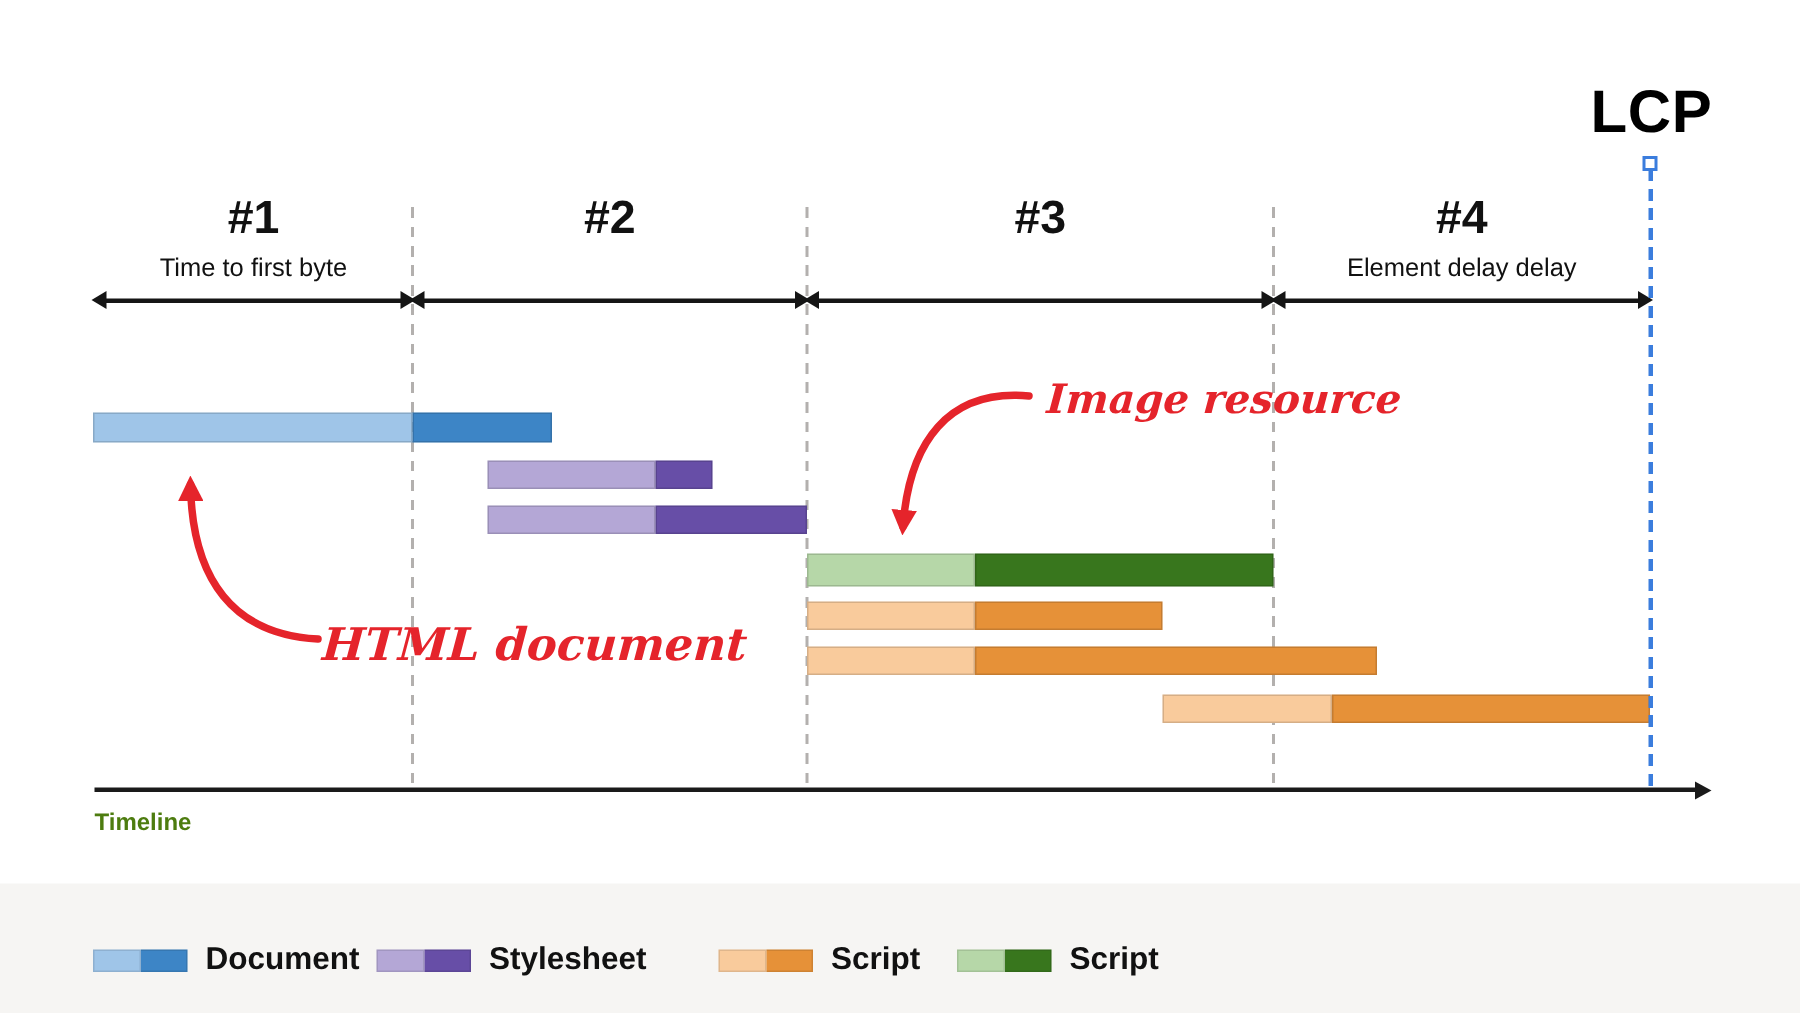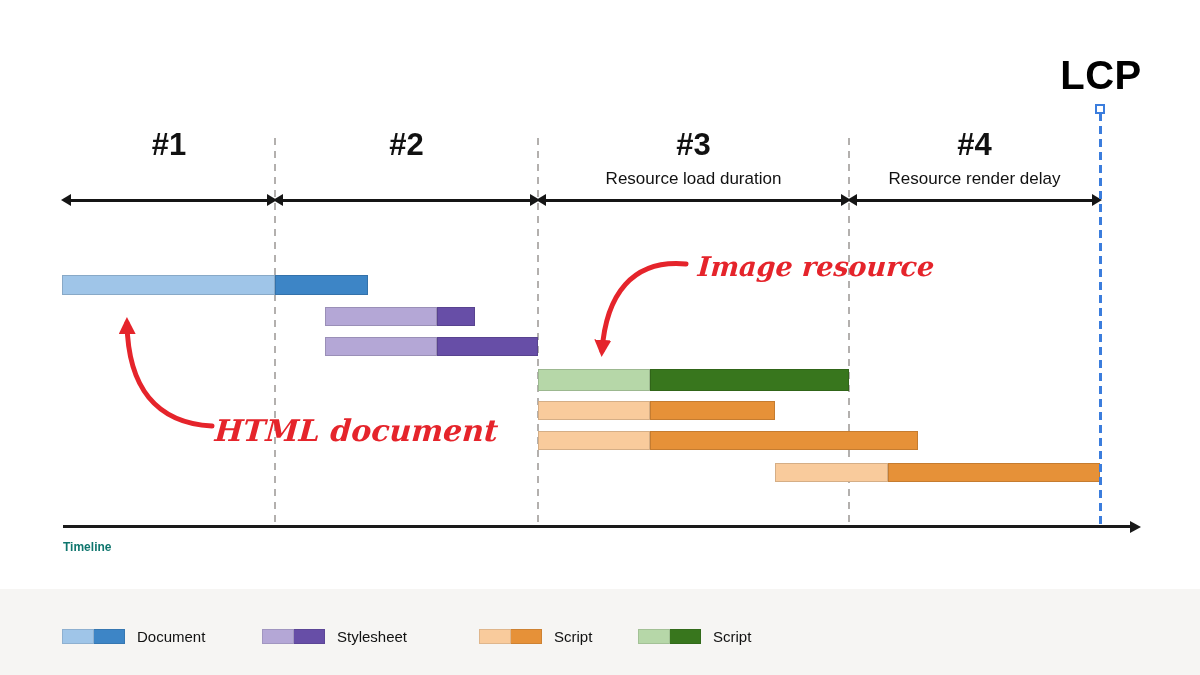--- a/index.html
+++ b/index.html
@@ -21,55 +21,55 @@
   .phase-arrow::before{content:"";position:absolute;left:-9px;top:-5px;width:0;height:0;
         border-top:6.5px solid transparent;border-bottom:6.5px solid transparent;border-right:10px solid #151515;}
   .phase-arrow::after{content:"";position:absolute;right:-9px;top:-5px;width:0;height:0;
         border-top:6.5px solid transparent;border-bottom:6.5px solid transparent;border-left:10px solid #151515;}
   
   .bar-seg{position:absolute;box-sizing:border-box;border:1px solid rgba(0,0,0,0.14);z-index:3;}
   
   .axis-line{position:absolute;height:3px;background:#1a1a1a;z-index:2;}
   .axis-head{position:absolute;width:0;height:0;border-top:6px solid transparent;
         border-bottom:6px solid transparent;border-left:11px solid #1a1a1a;z-index:2;}
-  .timeline-label{position:absolute;font-size:12px;font-weight:700;color:#0f766e;}
+  .timeline-label{position:absolute;font-size:16px;font-weight:700;color:#4d7c0f;}
   
   .hand{position:absolute;color:var(--red);font-family:"DejaVu Serif",serif;
         font-style:italic;font-weight:600;transform:skewX(-4deg);white-space:nowrap;z-index:6;}
   .arrow-overlay{position:absolute;left:0;top:0;z-index:6;pointer-events:none;}
   
   .legend-band{position:absolute;left:0;top:576px;width:1200px;height:99px;background:#f6f5f3;z-index:0;}
   .legend-item{position:absolute;top:615px;display:flex;align-items:center;z-index:2;}
   .swatch{display:flex;width:63px;height:15px;}
   .half{flex:1;border:1px solid rgba(0,0,0,0.10);}
   .half + .half{border-left:none;}
-  .legend-label{font-size:15px;font-weight:400;margin-left:12px;color:#111;}
+  .legend-label{font-size:21px;font-weight:700;margin-left:12px;color:#111;}
 </style>
 </head>
 <body>
 
 <div class="stage" style="--blue: #3b7ddd; --red: #e5242b;">
 
   <div class="lcp-title" style="left: 1101px;">LCP</div>
   <div class="lcp-square" style="left: 1095px; top: 91px;"></div>
   <div class="lcp-line" style="left: 1099px;"></div>
 
   <div class="phase" style="left: 63px; width: 212px;">
     <div class="phase-num">#1</div>
+    <div class="phase-label">Time to first byte</div>
   </div>
   <div class="phase" style="left: 275px; width: 263px;">
     <div class="phase-num">#2</div>
   </div>
   <div class="phase" style="left: 538px; width: 311px;">
     <div class="phase-num">#3</div>
-    <div class="phase-label">Resource load duration</div>
   </div>
   <div class="phase" style="left: 849px; width: 251px;">
     <div class="phase-num">#4</div>
-    <div class="phase-label">Resource render delay</div>
+    <div class="phase-label">Element delay delay</div>
   </div>
 
   <div class="hand" style="left: 215px; top: 400px; font-size: 30px;">HTML document</div>
   <div class="hand" style="left: 698px; top: 238px; font-size: 27px;">Image resource</div>
 
   <svg class="arrow-overlay" width="1200" height="675" viewBox="0 0 1200 675">
     <defs>
       <marker id="redhead" viewBox="0 0 10 10" refX="6.5" refY="5" markerWidth="3.4" markerHeight="3.4" orient="auto">
         <path d="M0,0 L10,5 L0,10 Z" fill="#e5242b"></path>
       </marker>
@@ -83,21 +83,21 @@
   <div class="timeline-label" style="left: 63px; top: 527px;">Timeline</div>
 
   <div class="legend-band"></div>
   <div class="legend-item" style="left: 62px;">
     <span class="swatch">
         <span class="half" style="background: rgb(159, 197, 232);"></span>
         <span class="half" style="background: rgb(61, 133, 198);"></span>
       </span>
     <span class="legend-label">Document</span>
   </div>
-  <div class="legend-item" style="left: 262px;">
+  <div class="legend-item" style="left: 251px;">
     <span class="swatch">
         <span class="half" style="background: rgb(180, 167, 214);"></span>
         <span class="half" style="background: rgb(103, 78, 167);"></span>
       </span>
     <span class="legend-label">Stylesheet</span>
   </div>
   <div class="legend-item" style="left: 479px;">
     <span class="swatch">
         <span class="half" style="background: rgb(249, 203, 156);"></span>
         <span class="half" style="background: rgb(230, 145, 56);"></span>

